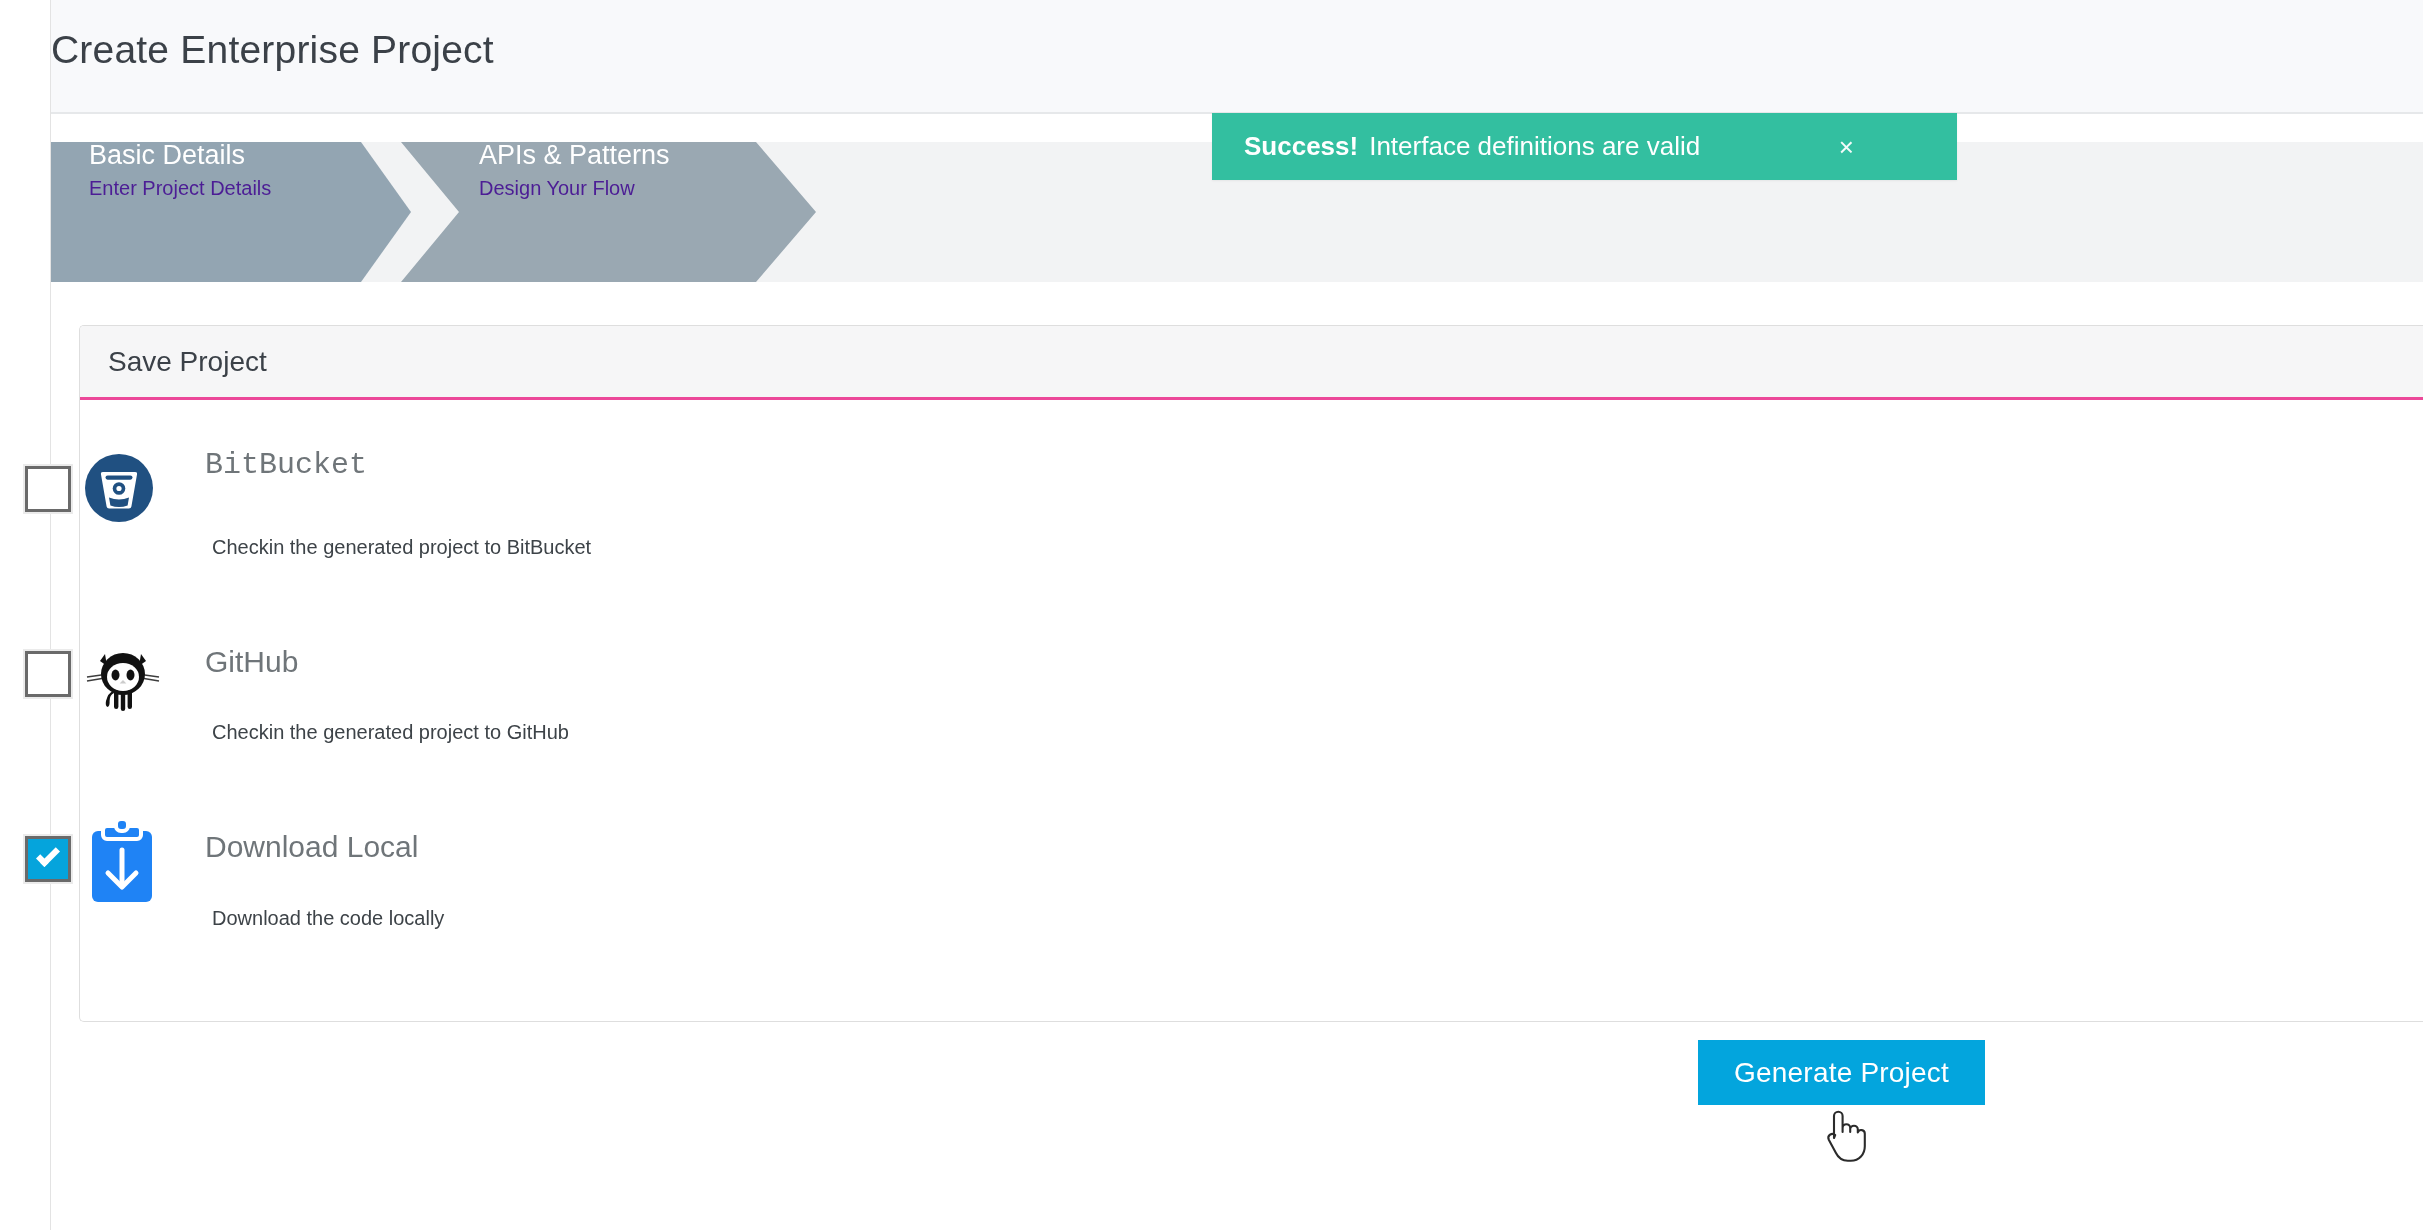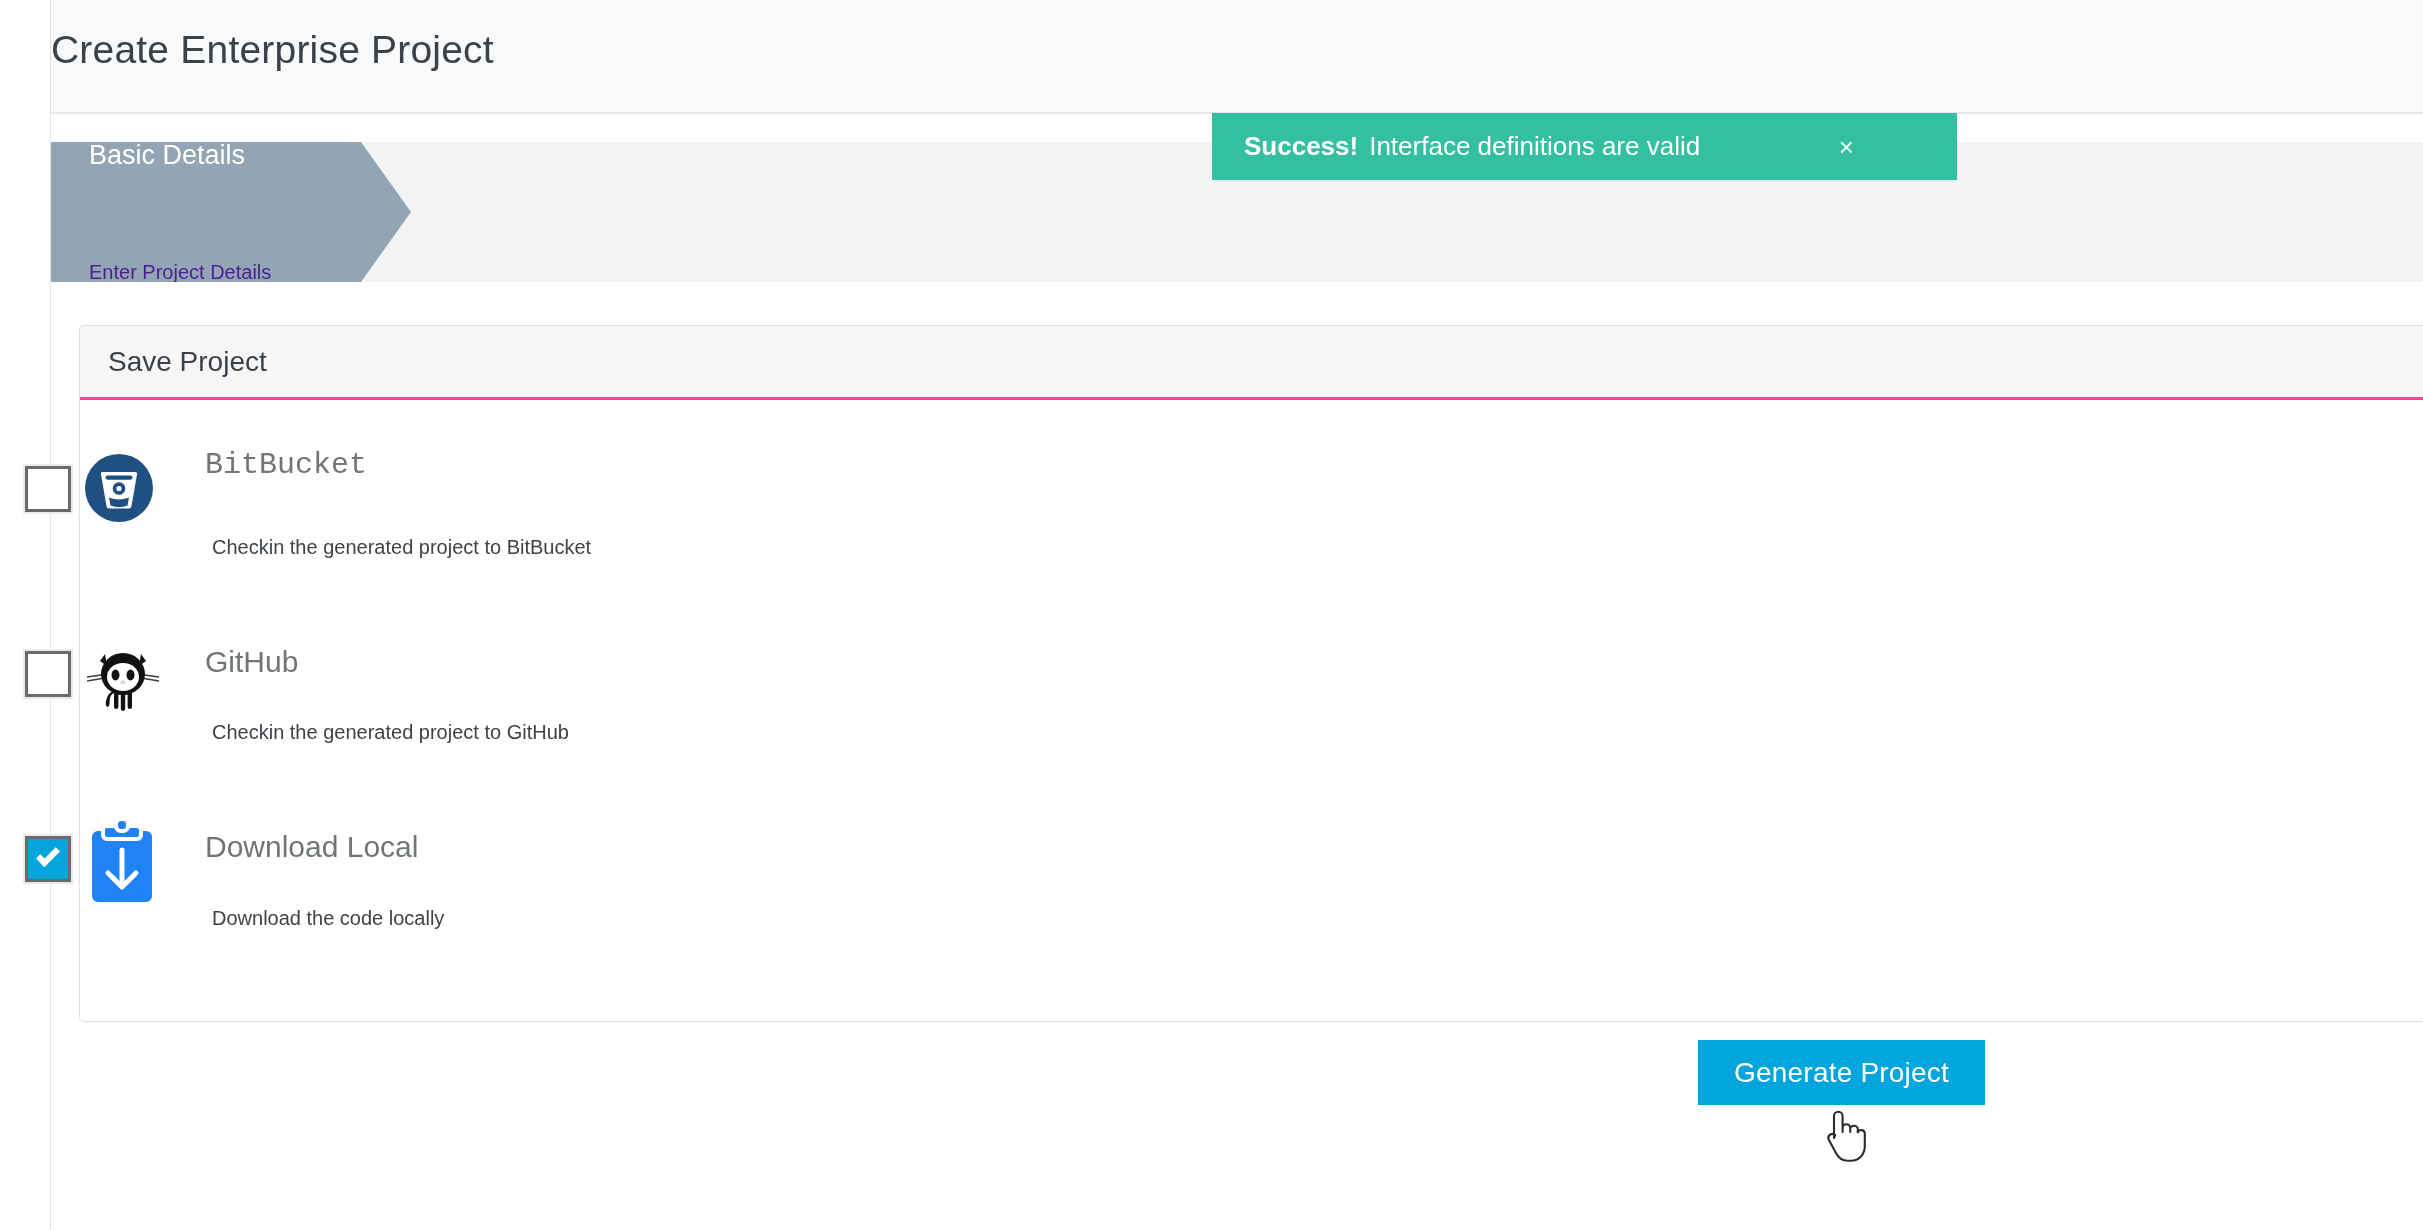--- a/index.html
+++ b/index.html
@@ -70,21 +70,21 @@
   .step-shape {
     position: absolute;
     inset: 0;
   }
   .step-text {
     position: absolute;
     top: 0;
     height: 140px;
     display: flex;
     flex-direction: column;
-    justify-content: space-between;
+    justify-content: flex-start;
     gap: 9px;
     pointer-events: none;
   }
   .step-title {
     font-size: 27px;
     color: #ffffff;
     font-weight: 400;
     white-space: nowrap;
     line-height: 1;
   }
@@ -300,20 +300,27 @@
   <div class="wizard">
 
     <div class="step" id="step-1">
       <div class="step-shape"></div>
       <div class="step-text">
         <div class="step-title">Basic Details</div>
         <div class="step-sub">Enter Project Details</div>
       </div>
     </div>
 
+    <div class="step" id="step-2">
+      <div class="step-shape"></div>
+      <div class="step-text">
+        <div class="step-title">APIs &amp; Patterns</div>
+        <div class="step-sub">Design Your Flow</div>
+      </div>
+    </div>
 
 
   </div>
 
   <div class="alert-success">
     <span class="alert-strong">Success!</span>
     <span class="alert-msg">Interface definitions are valid</span>
     <button class="alert-close">×</button>
   </div>
 

